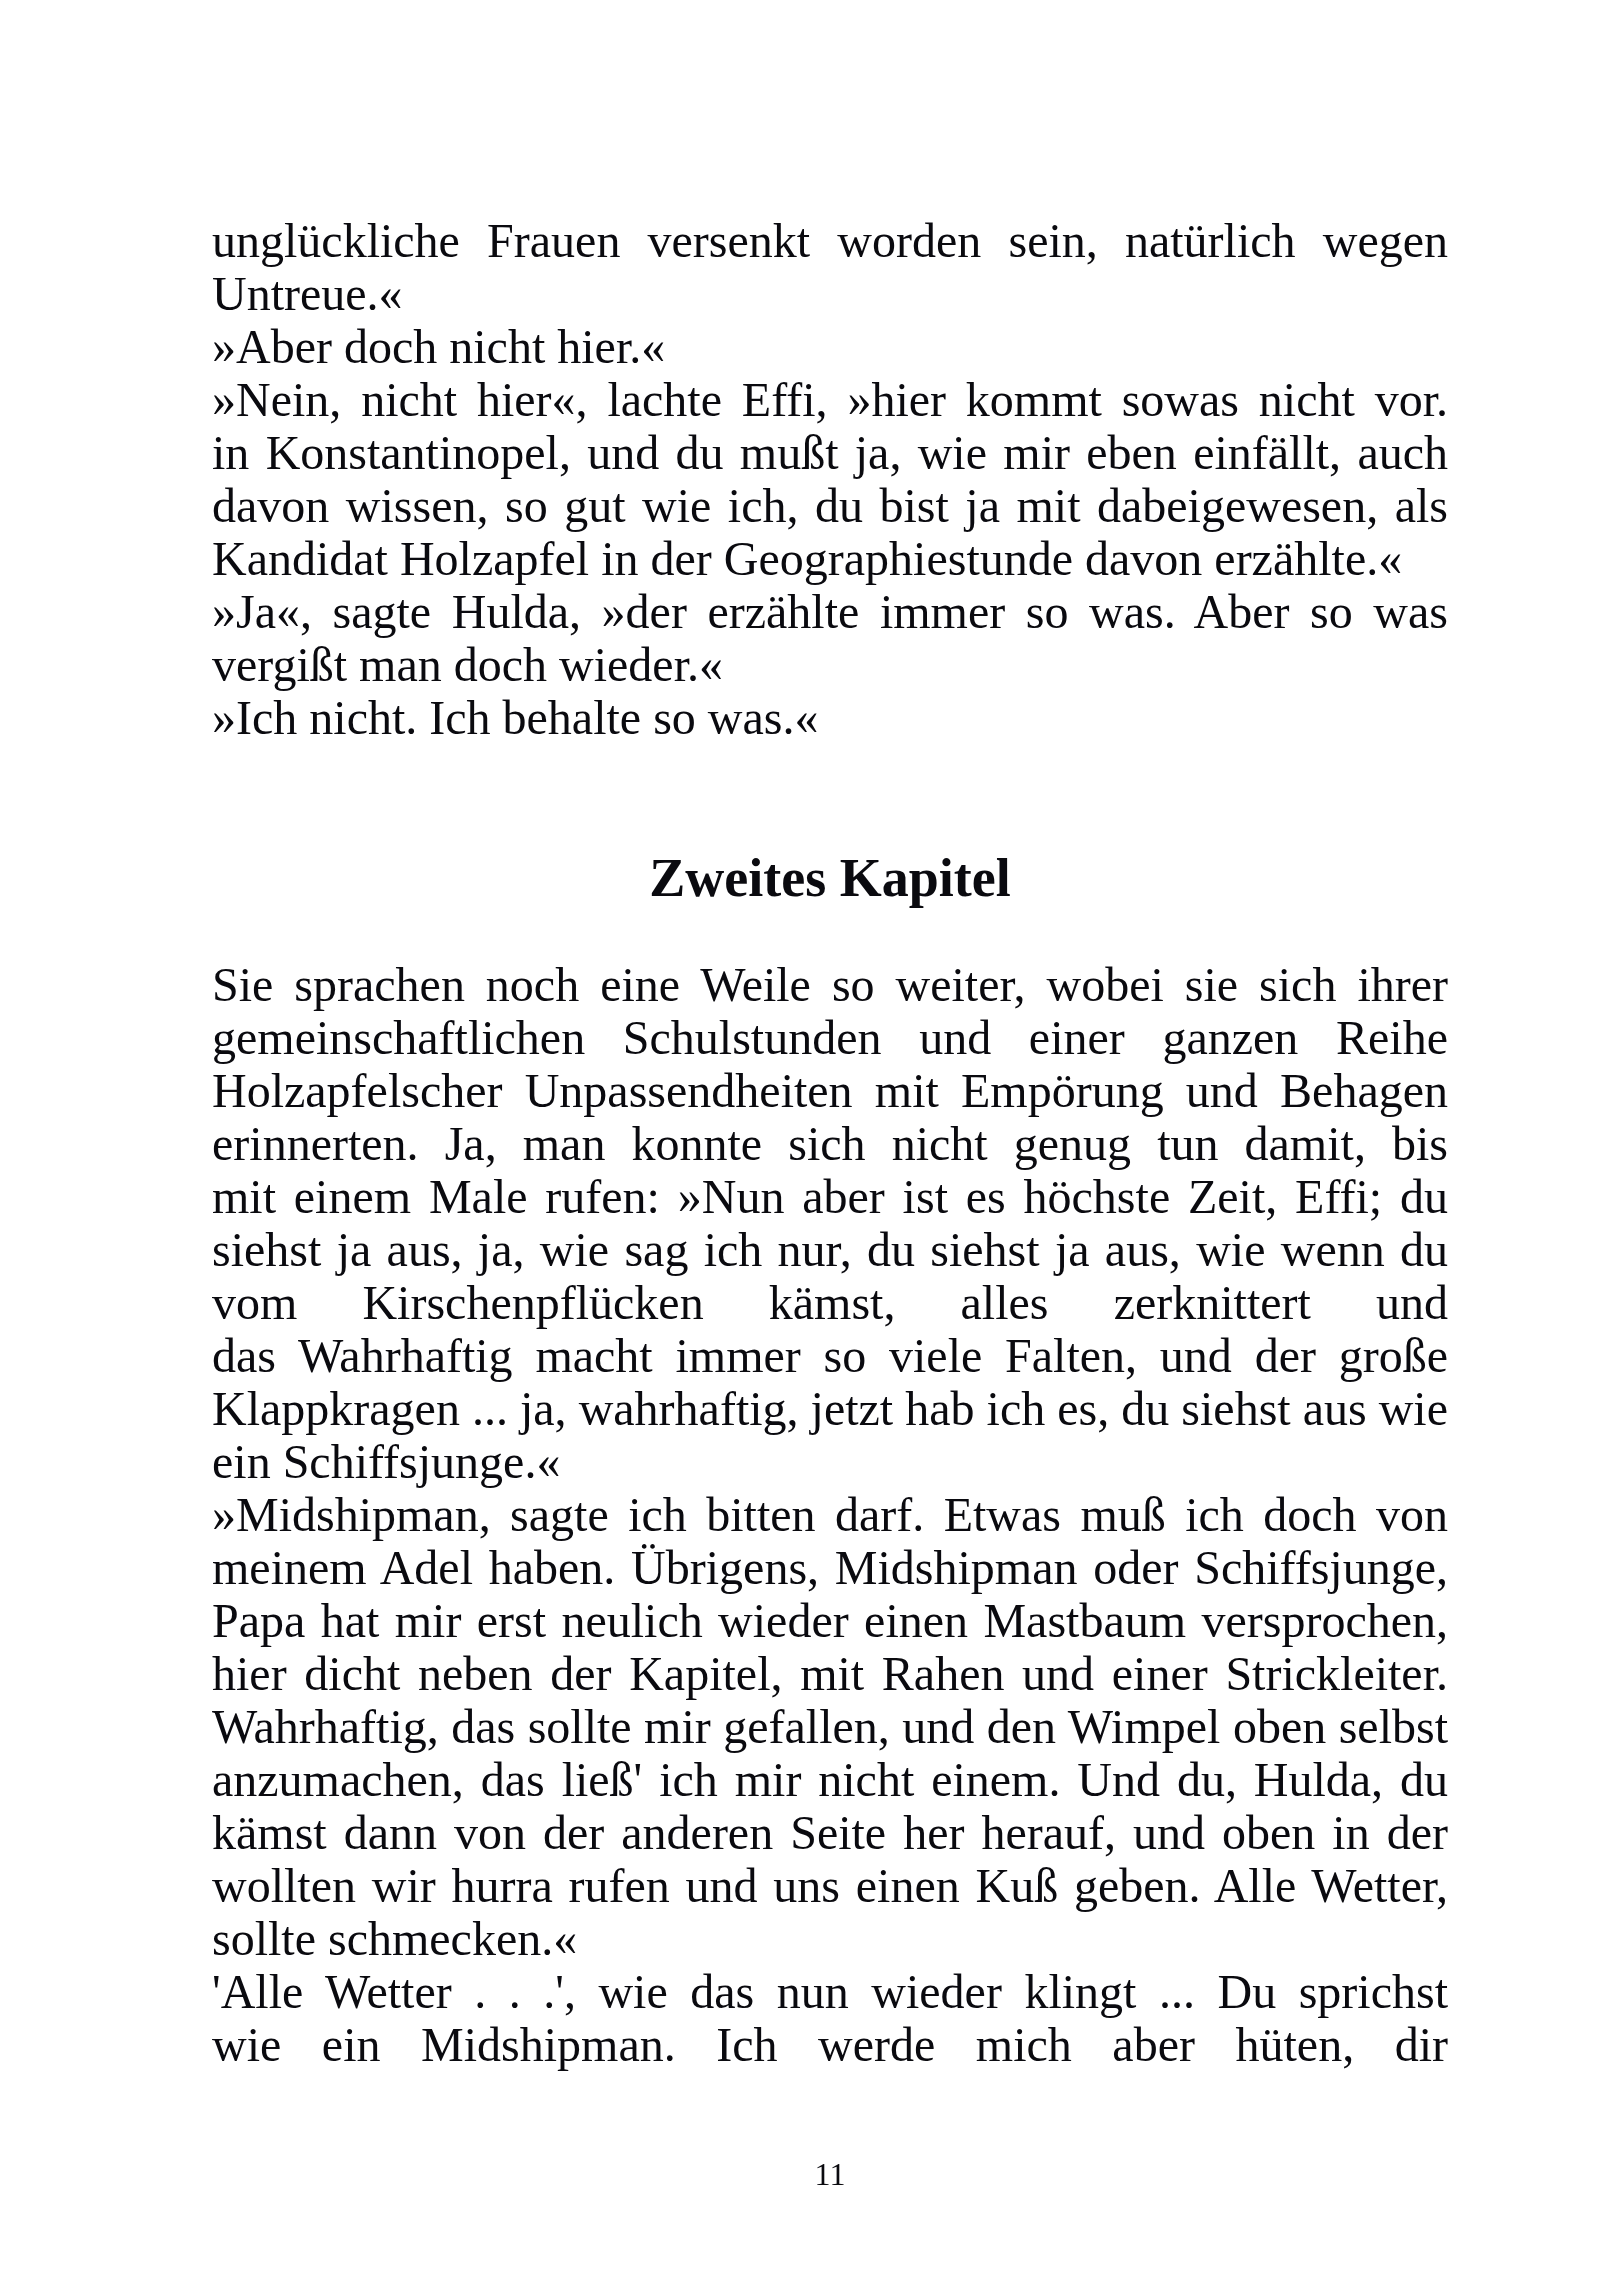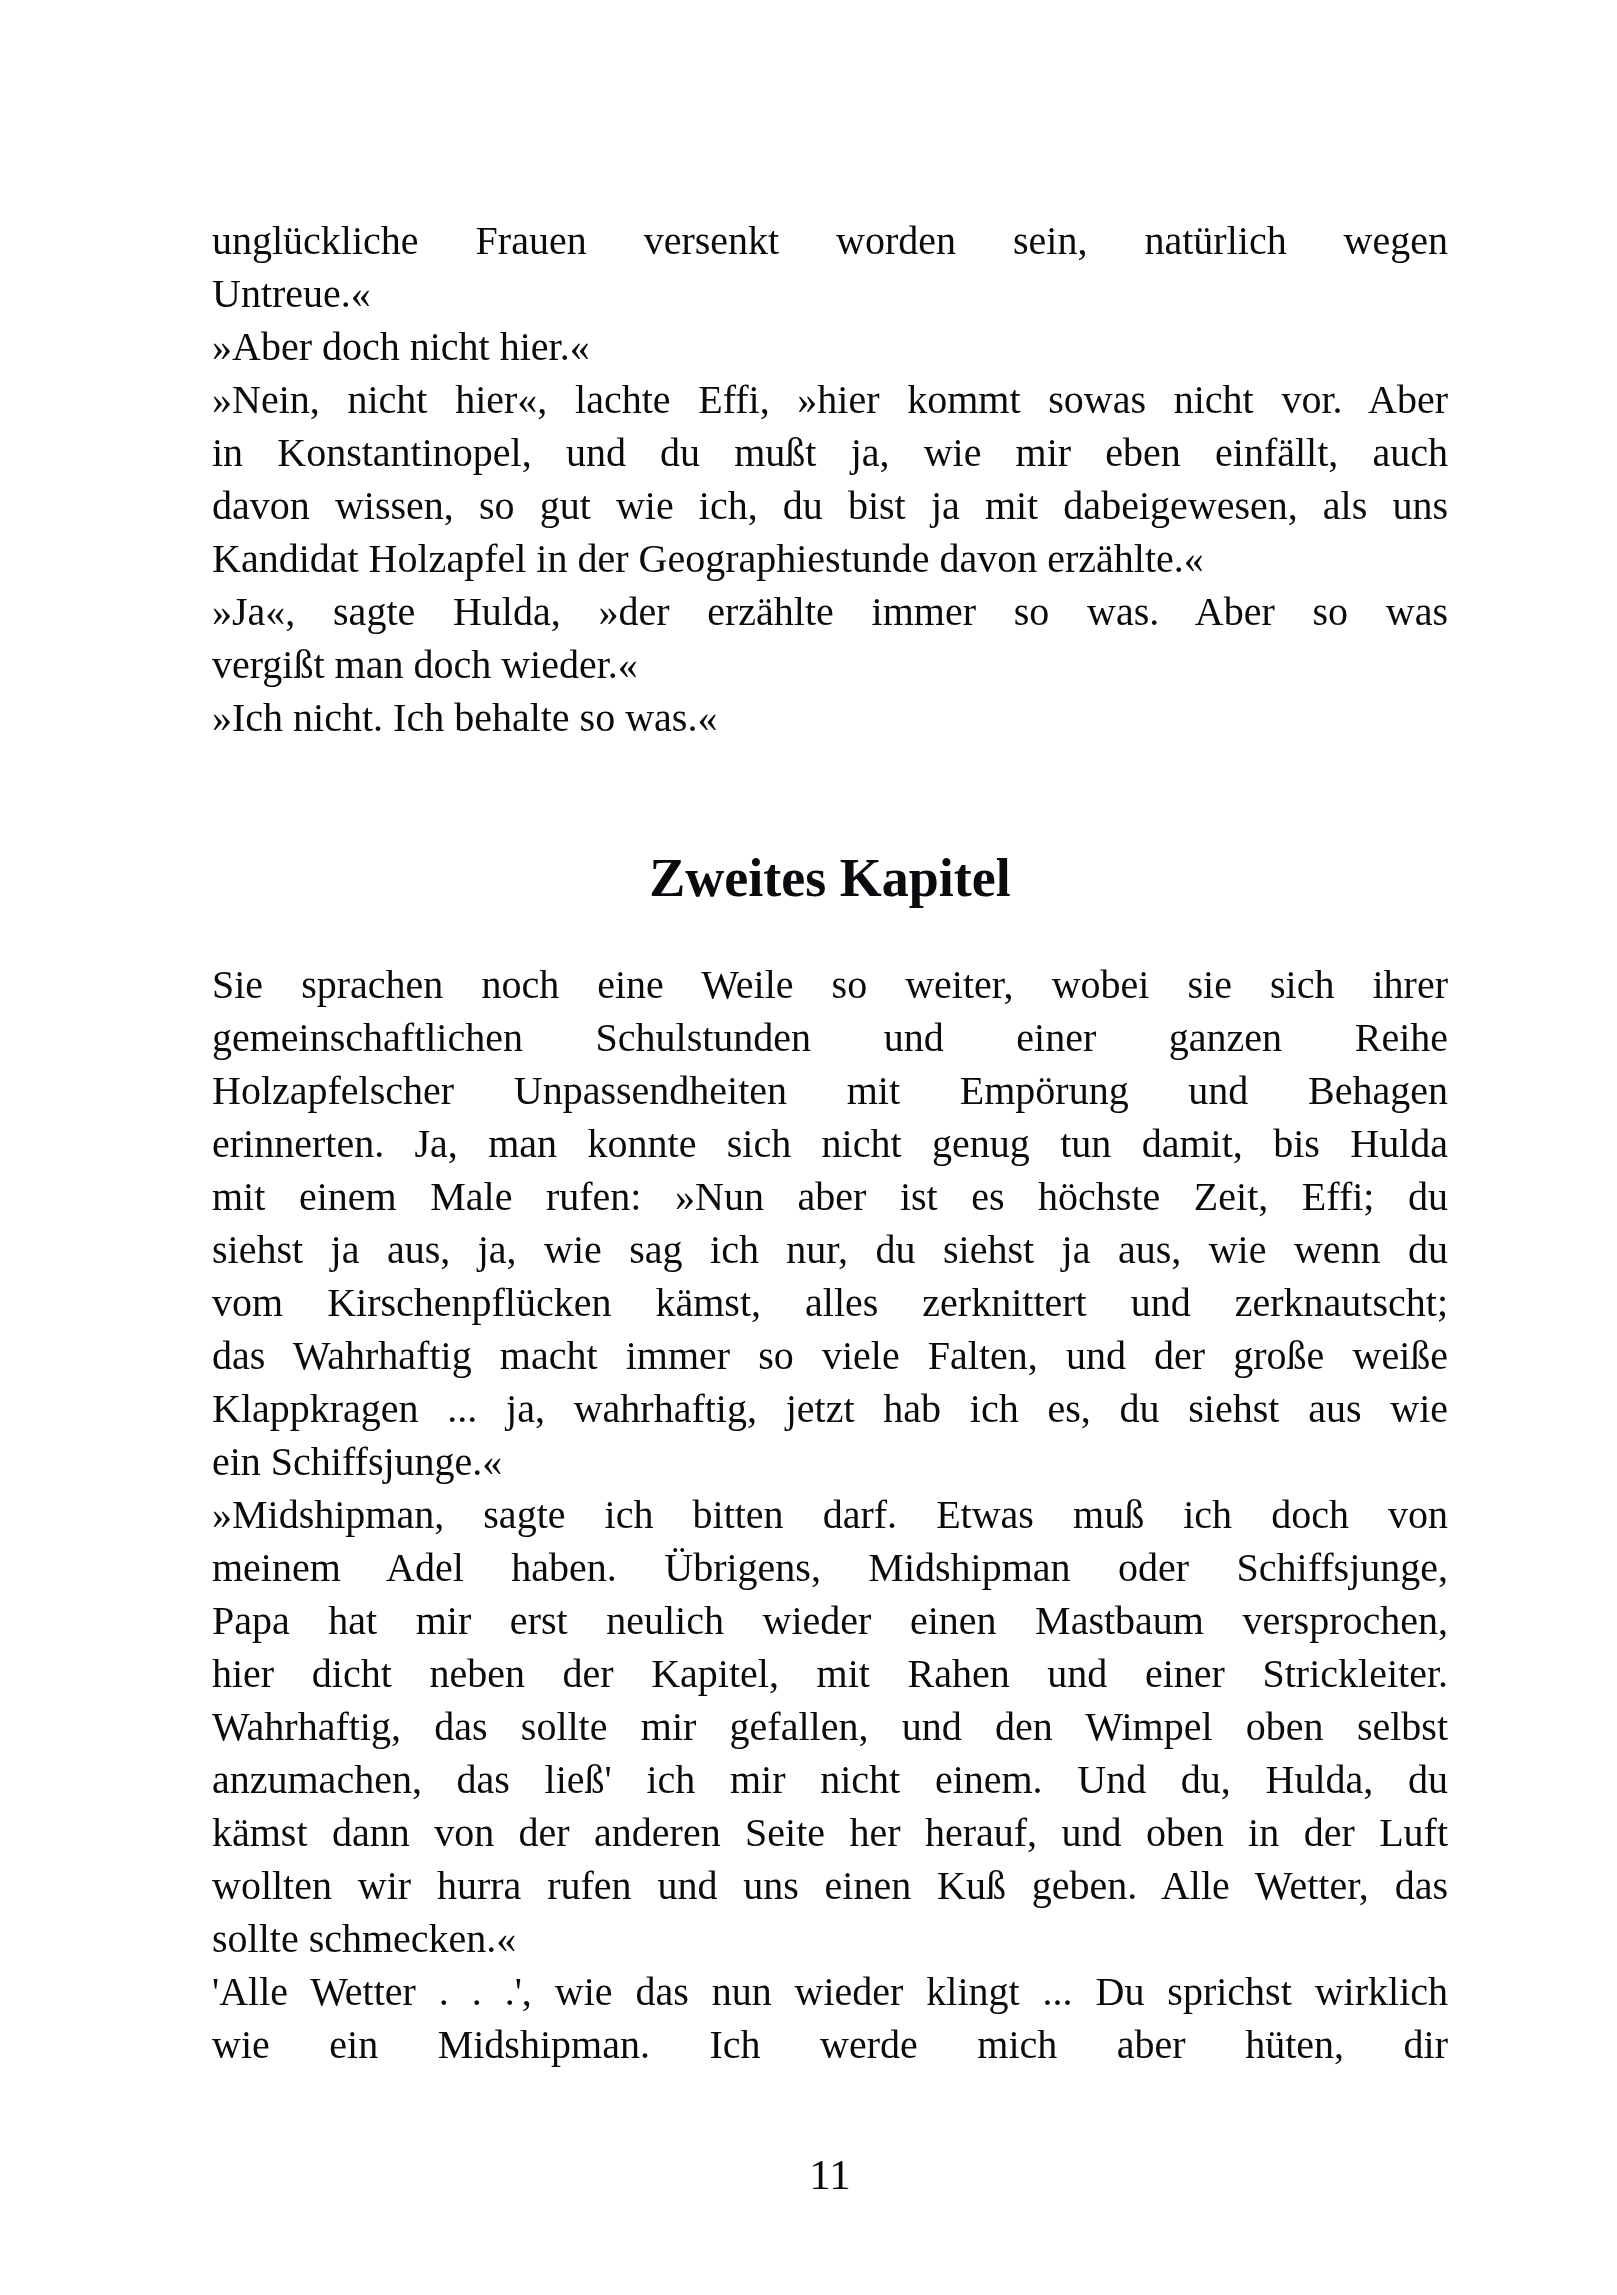--- a/index.html
+++ b/index.html
@@ -24,21 +24,21 @@
     }
     .block {
       position: absolute;
       left: 212px;
       width: 1236px;
     }
     .line {
       display: block;
       height: 53px;
       line-height: 53px;
-      font-size: 40px;
+      font-size: 48px;
       white-space: nowrap;
       text-align: left;
     }
     .line.justify {
       text-align: justify;
       text-align-last: justify;
       white-space: normal;
       overflow: hidden;
     }
     #section-top { top: 214px; }
@@ -54,21 +54,21 @@
       text-align: center;
     }
     #chapter-body { top: 958px; }
     #page-number {
       position: absolute;
       left: 212px;
       width: 1236px;
       top: 2148px;
       height: 53px;
       line-height: 53px;
-      font-size: 43px;
+      font-size: 32px;
       text-align: center;
     }
   </style>
 </head>
 <body>
 
 <div class="page">
   <div class="block" id="section-top">
       <span class="line justify">unglückliche Frauen versenkt worden sein, natürlich wegen</span>
       <span class="line">Untreue.«</span>

